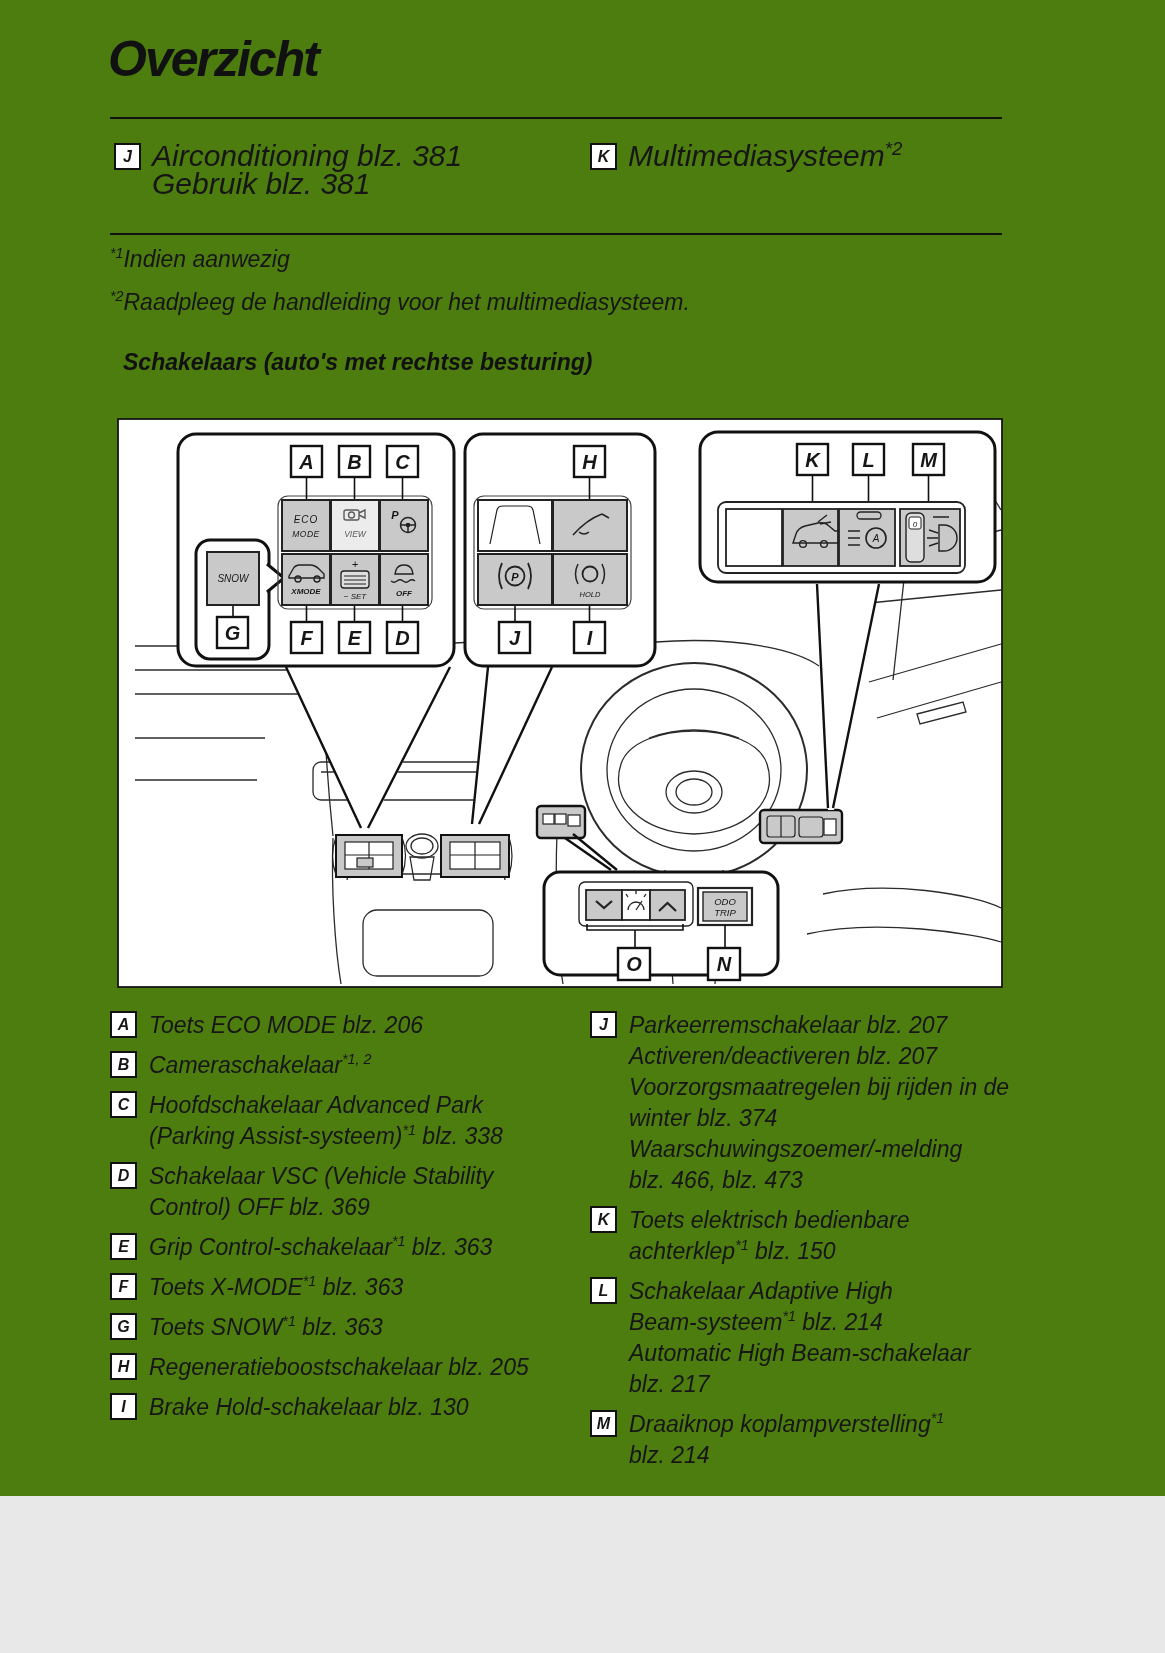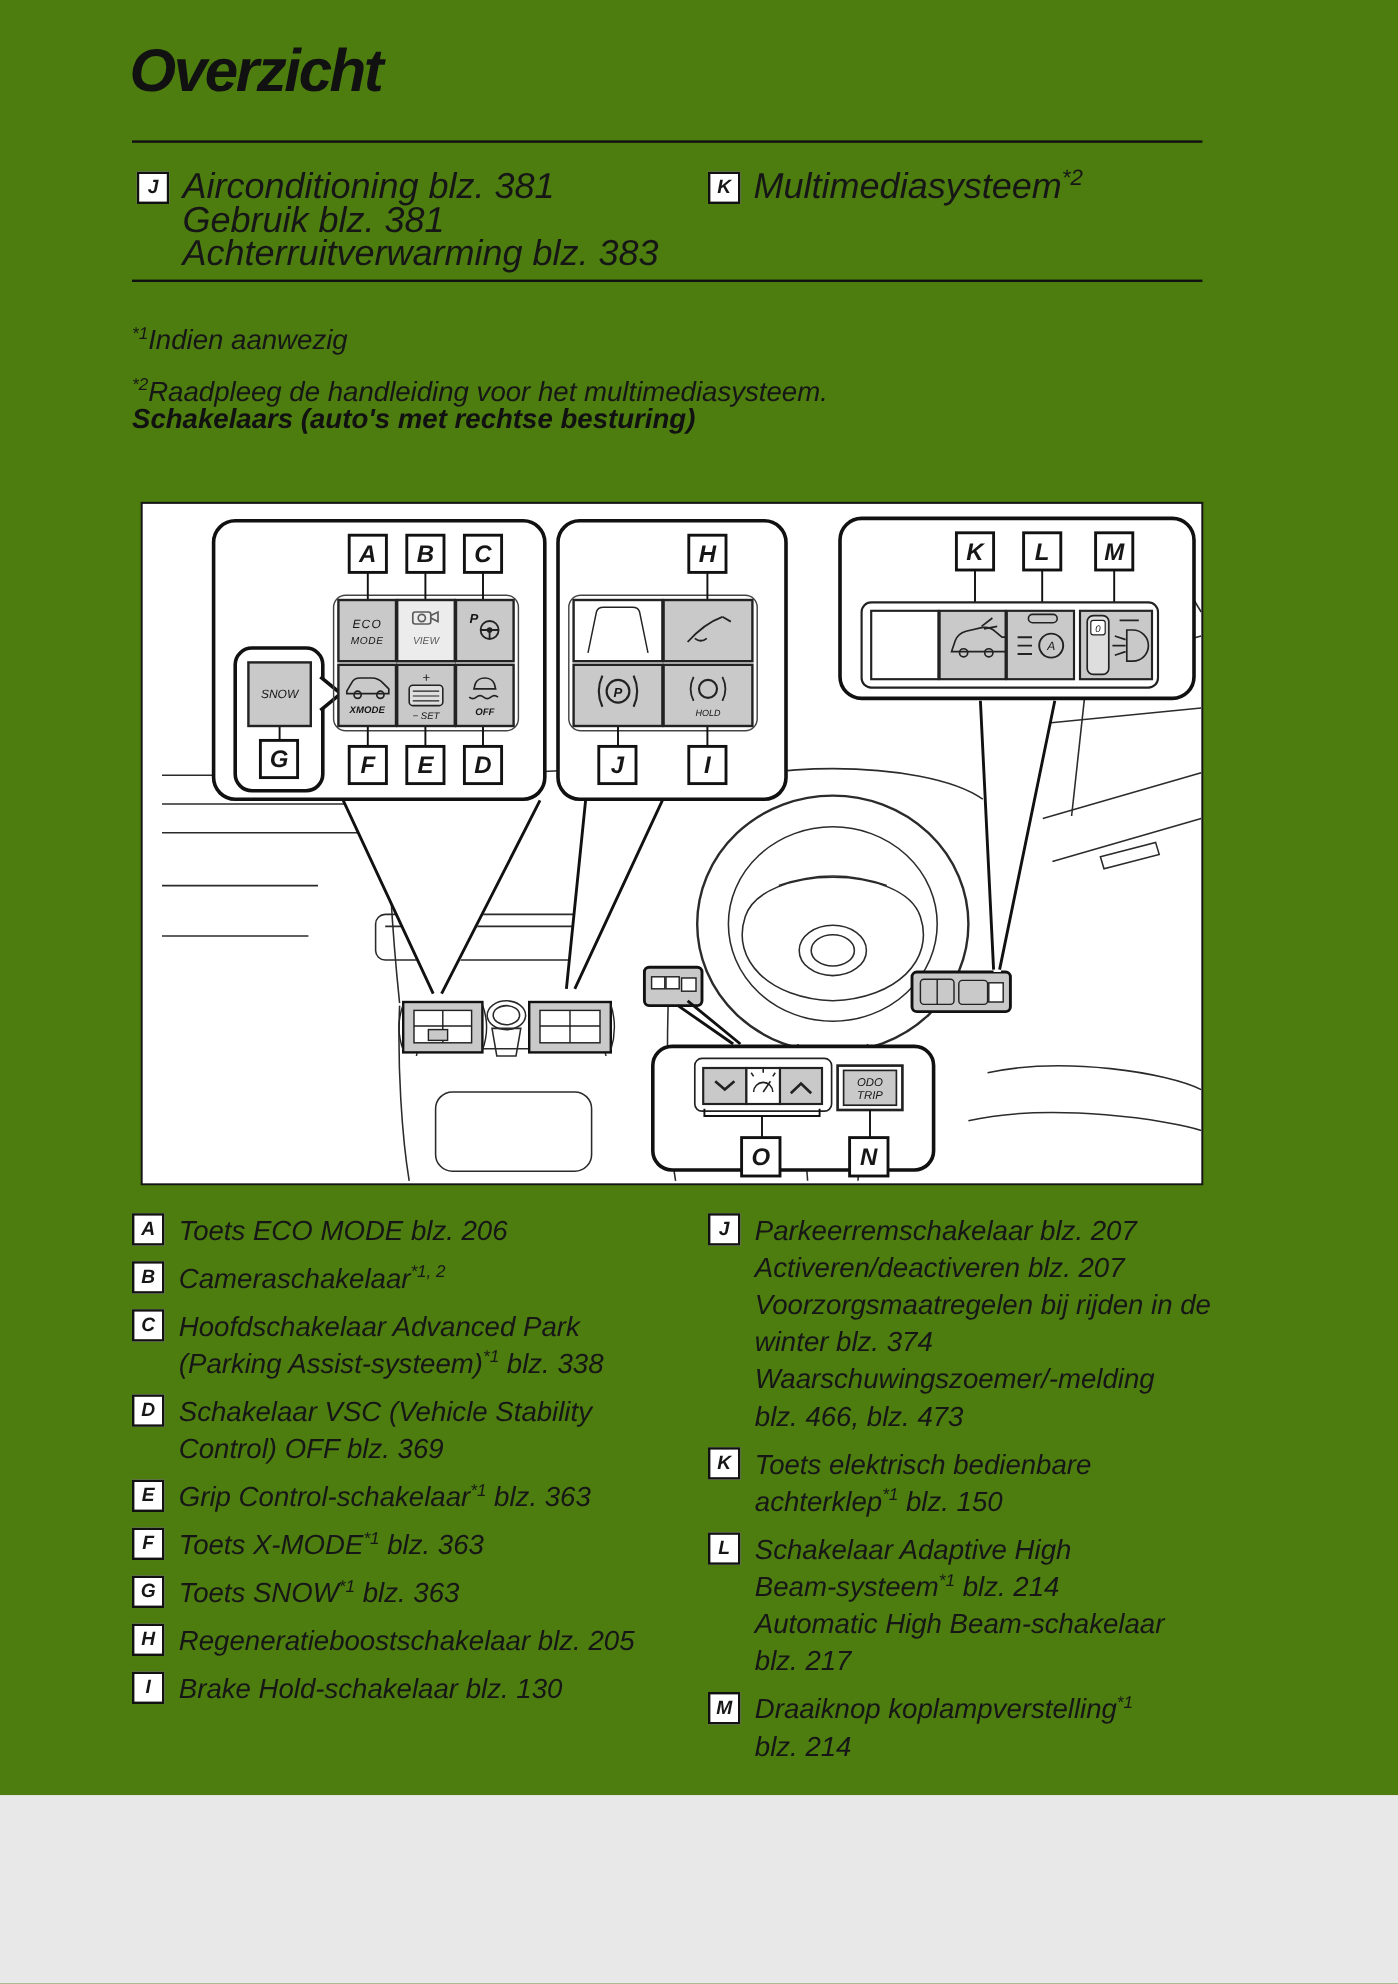--- a/index.html
+++ b/index.html
@@ -19,25 +19,25 @@
   .top-table{position:absolute;left:110px;top:142px;width:892px;}
   .entry{position:absolute;top:0;display:flex;gap:11px;align-items:flex-start;}
   .entry-j{left:4px;}
   .entry-k{left:480px;}
   .kbox{
     flex:0 0 auto;width:27px;height:27px;border:2px solid #111;box-sizing:border-box;
     display:flex;align-items:center;justify-content:center;
     font-size:16px;font-weight:bold;line-height:1;background:#fff;margin-top:1px;
   }
   .entry-lines{font-size:30px;line-height:28px;}
-  .footnotes{position:absolute;left:110px;top:268px;width:892px;font-size:23px;}
+  .footnotes{position:absolute;left:110px;top:244px;width:892px;font-size:23px;}
   .footnotes p{margin:0 0 13px 0;line-height:30px;}
   sup{font-size:62%;line-height:0;vertical-align:super;}
   .section-heading{
-    position:absolute;left:110px;top:336px;margin:0;
+    position:absolute;left:110px;top:336px;margin:13px;
     font-size:23px;font-weight:bold;color:#111;
   }
   .figure{position:absolute;left:117px;top:418px;margin:0;width:886px;height:570px;}
   .legend{position:absolute;left:110px;top:1010px;width:900px;display:grid;grid-template-columns:480px 420px;}
   .litem{display:flex;gap:12px;align-items:flex-start;margin-bottom:9px;}
   .ltext{font-size:23px;line-height:31px;padding-top:0;}
   .page-number{position:absolute;left:110px;top:1540px;font-size:24px;font-weight:bold;margin-left:27px;}
   svg text{font-family:"Liberation Sans",sans-serif;fill:#161616;}
 </style>
 </head>
@@ -48,21 +48,20 @@
   <h1 class="page-title">Overzicht</h1>
 
   <div class="rule rule-top"></div>
 
   <div class="top-table">
     <div class="entry entry-j">
       <span class="kbox">J</span>
       <div class="entry-lines">
         <div>Airconditioning blz. 381</div>
         <div>Gebruik blz. 381</div>
-        <div>Achterruitverwarming blz. 383</div>
       </div>
     </div>
     <div class="entry entry-k">
       <span class="kbox">K</span>
       <div class="entry-lines">
         <div>Multimediasysteem<sup>*2</sup></div>
       </div>
     </div>
   </div>
 

